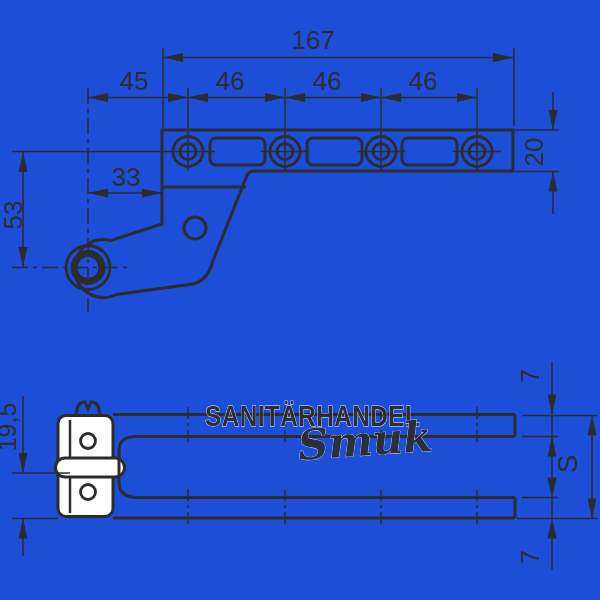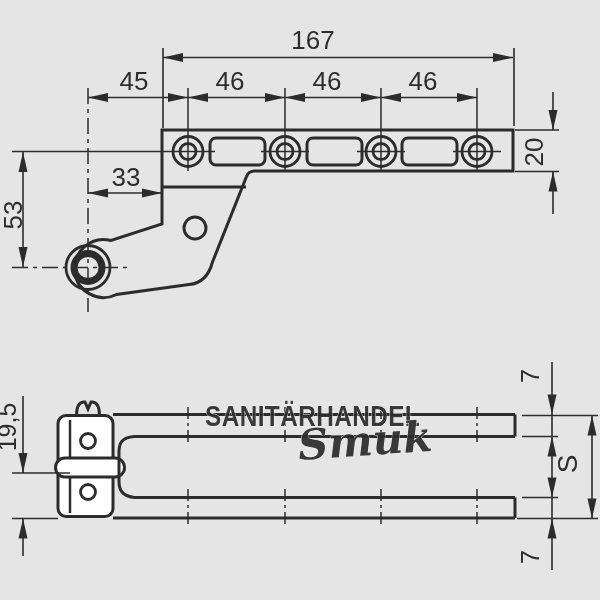--- a/index.html
+++ b/index.html
@@ -1,16 +1,16 @@
 <!DOCTYPE html>
 <html><head>
 <meta charset="utf-8">
 <style>
   html,body{margin:0;padding:0;background:#fff;}
-  .stage{position:relative;width:600px;height:600px;background:#e5e5e5;overflow:hidden;
+  .stage{position:relative;width:600px;height:600px;background:#1d4ed8;overflow:hidden;
          font-family:"Liberation Sans",sans-serif;}
   svg{display:block;}
   text{font-family:"Liberation Sans",sans-serif;fill:#2d2d2d;}
   .wm1{font-weight:bold;letter-spacing:.5px;}
   .wm2{font-family:"DejaVu Serif",serif;font-style:italic;font-weight:bold;}
 </style>
 </head>
 <body>
 
 <div class="stage">

